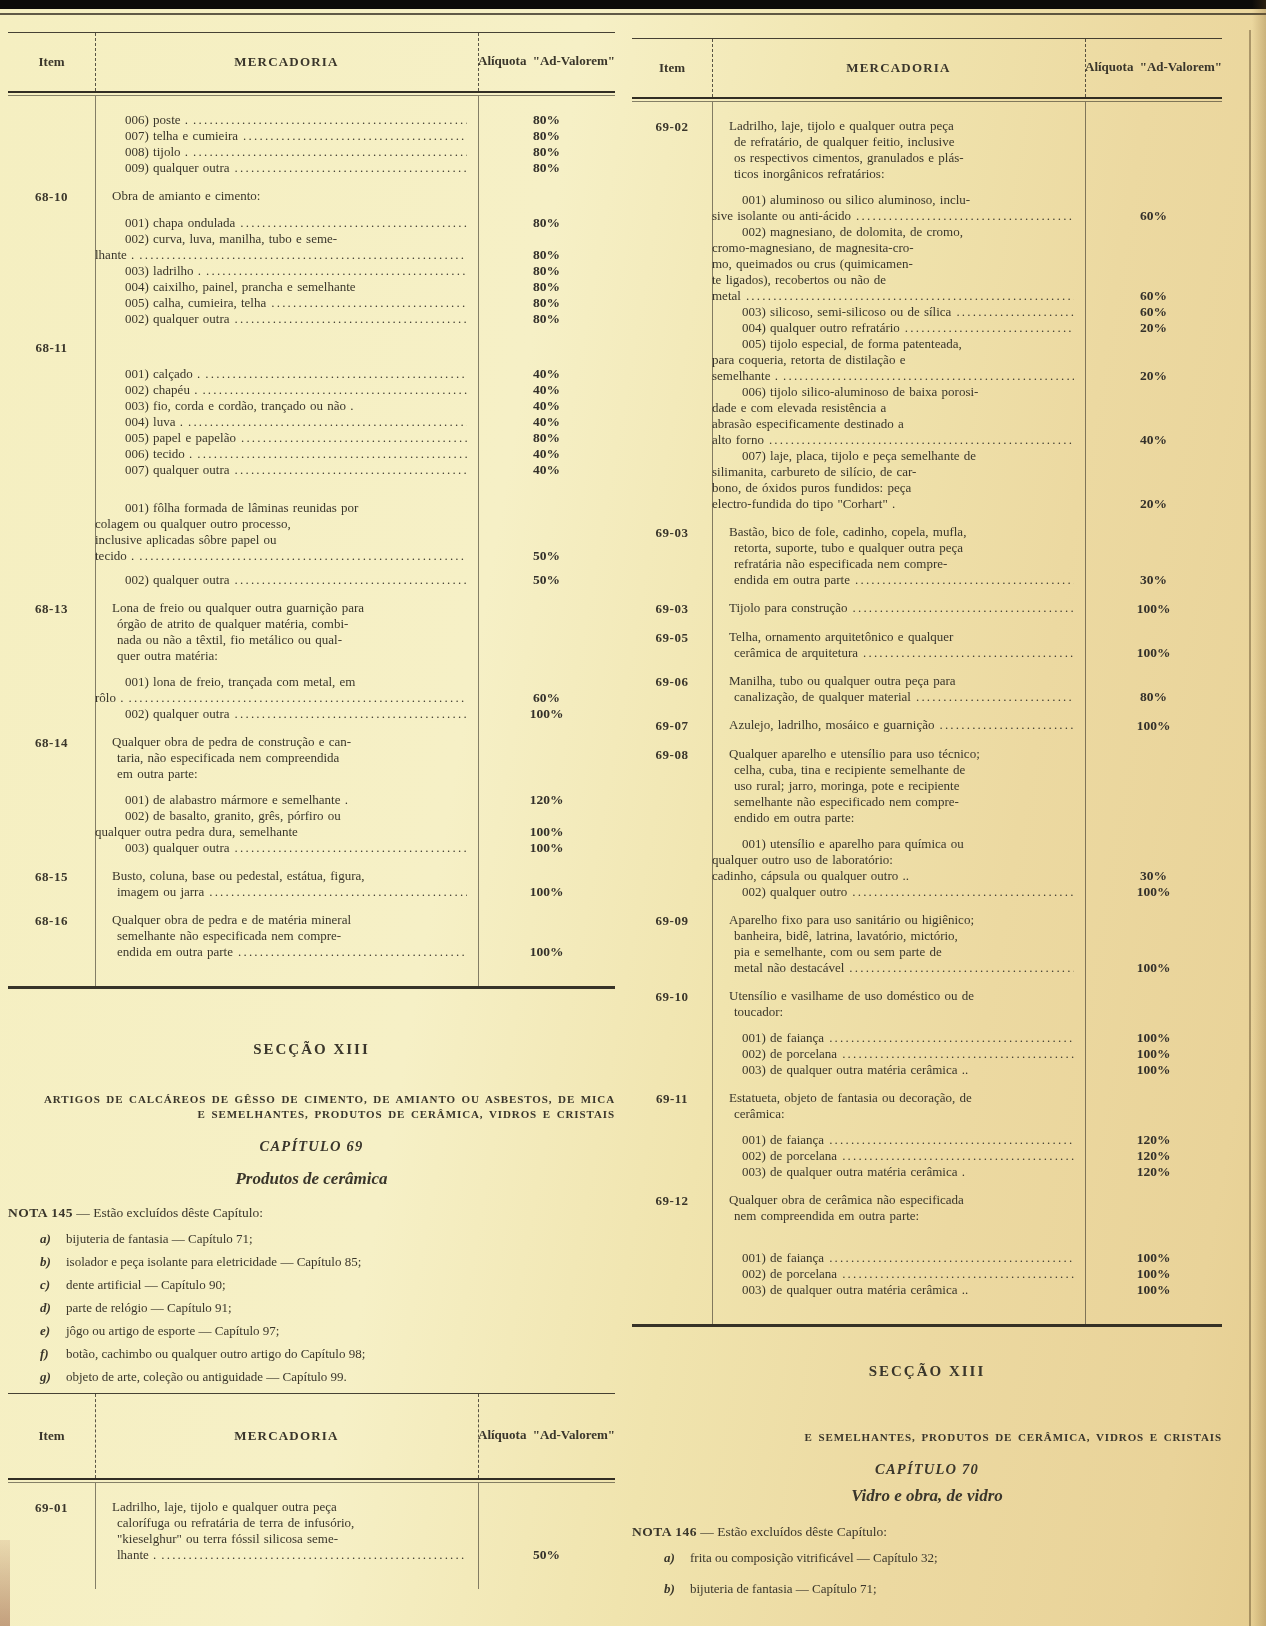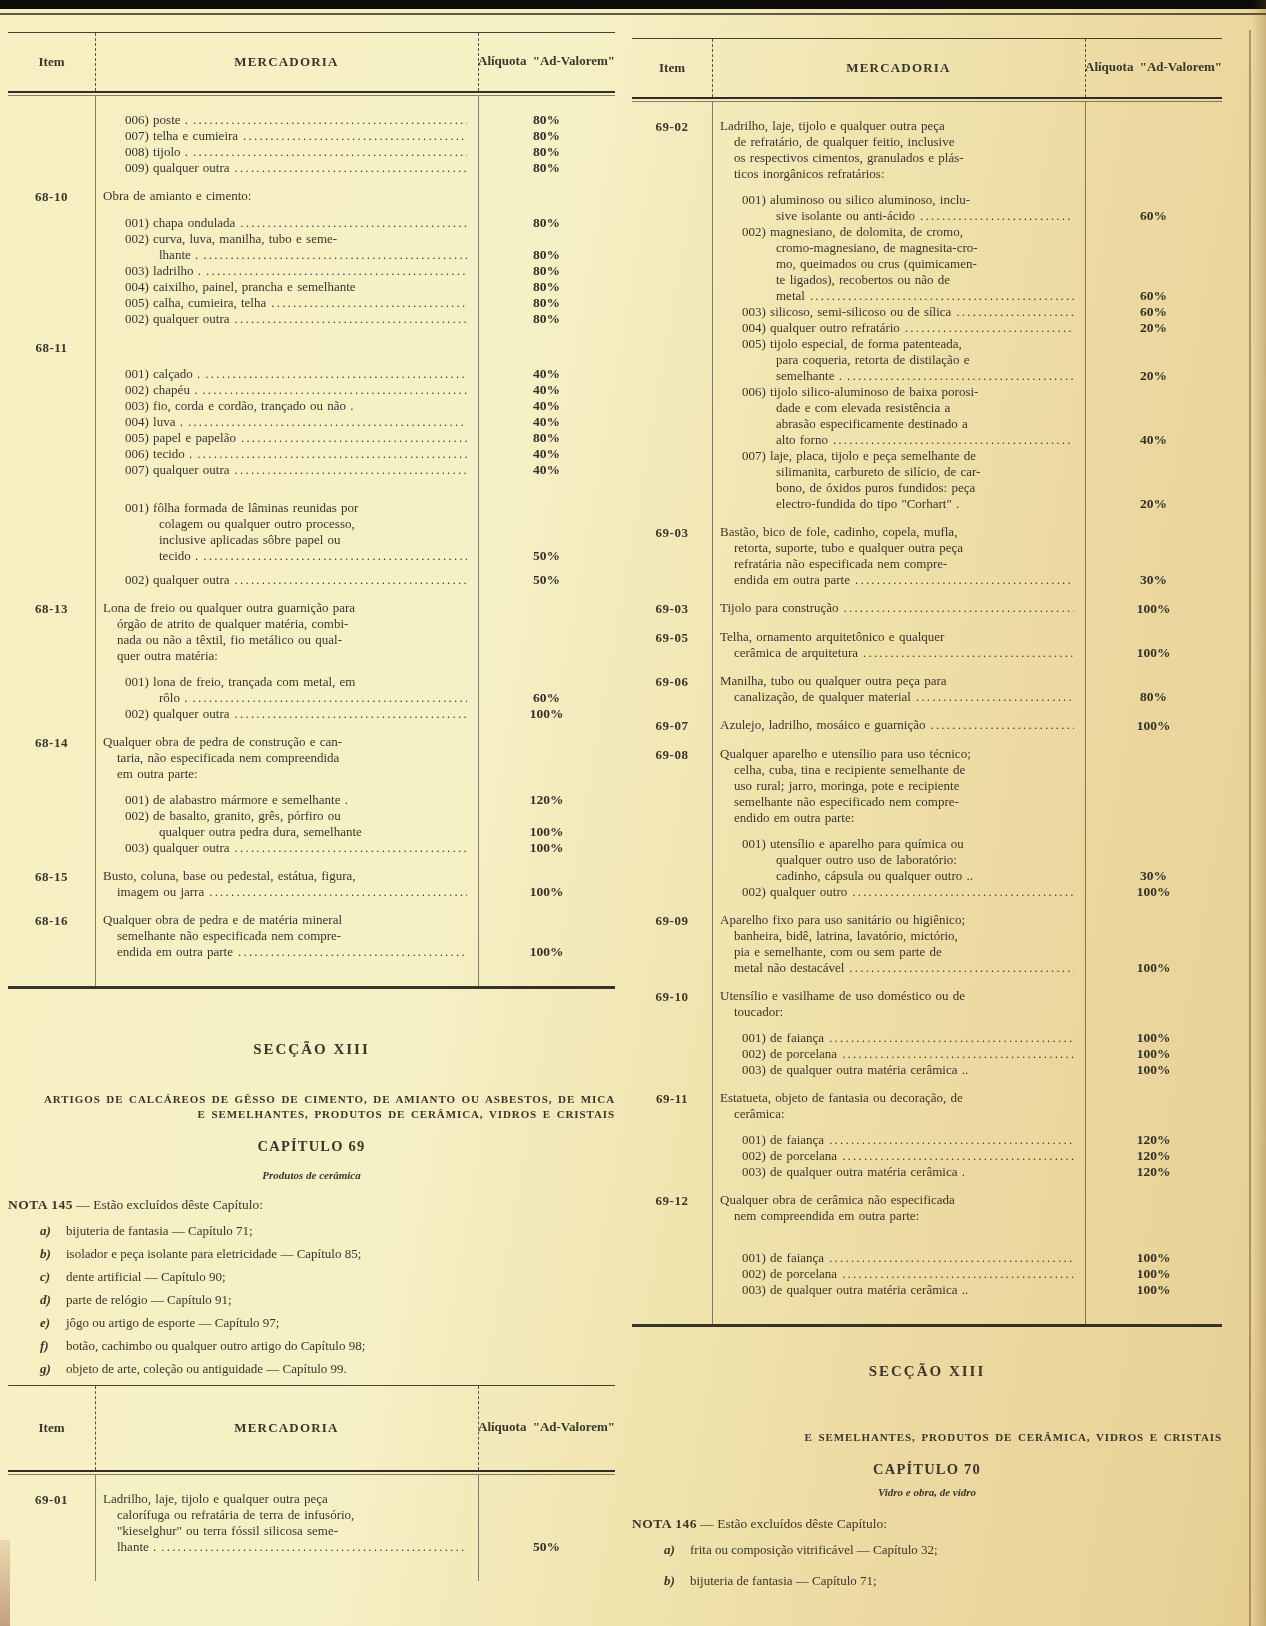--- a/index.html
+++ b/index.html
@@ -52,34 +52,34 @@
   .tbl-body::after{left:calc(var(--cw) + var(--dw));}
 
   .entry{margin-bottom:12px;}
   .unit{display:flex;align-items:stretch;}
   .c-code{width:var(--cw);flex:none;font-weight:700;text-align:center;padding-top:1px;letter-spacing:.5px;}
   .c-desc{width:var(--dw);flex:none;box-sizing:border-box;padding-right:9px;word-spacing:1px;}
   .c-rate{flex:1;display:flex;align-items:flex-end;justify-content:center;font-weight:700;font-size:13.5px;color:#33302a;line-height:16px;}
   .ln{line-height:16px;min-height:16px;}
   .fx{display:flex;}
   .fx>span:first-child{white-space:nowrap;flex:none;}
-  .h0{padding-left:8px;}
+  .h0{padding-left:17px;}
   .h1{padding-left:22px;}
   .s0{padding-left:30px;}
-  .s1{padding-left:64px;}
+  .s1{}
   .dots{flex:1;overflow:hidden;white-space:nowrap;letter-spacing:2.2px;margin:0 2px 0 5px;color:#444034;}
   .gap{height:10px;}
   .gap.big{height:26px;}
   .sgap{height:8px;}
 
   
   .sec-title{text-align:center;font-weight:700;font-size:15px;letter-spacing:2px;margin-top:52px;}
   .sec-desc{margin-top:34px;text-align:right;font-size:11px;font-weight:700;line-height:15px;letter-spacing:.9px;word-spacing:2px;}
-  .cap{margin-top:16px;text-align:center;font-weight:700;font-size:14.5px;letter-spacing:1.2px;}
-  .cap-sub{margin-top:14px;text-align:center;font-style:italic;font-weight:700;font-size:11px;}
+  .cap{margin-top:16px;text-align:center;font-style:italic;font-weight:700;font-size:14.5px;letter-spacing:1.2px;}
+  .cap-sub{margin-top:14px;text-align:center;font-style:italic;font-weight:700;font-size:17px;}
   .nota{margin-top:16px;font-size:13.5px;}
   .nota b{letter-spacing:.5px;}
   .nota-items{margin-top:10px;}
   .ni{display:flex;padding-left:32px;margin-bottom:7px;line-height:16px;font-size:13px;}
   .ni .lt{width:26px;flex:none;font-weight:700;font-style:italic;}
   .sec-r .sec-title{margin-top:36px;}
   .sec-r .sec-desc{margin-top:50px;}
   .sec-r .cap-sub{margin-top:8px;}
   .sec-r .nota{margin-top:18px;}
   .sec-r .ni{margin-bottom:15px;}

